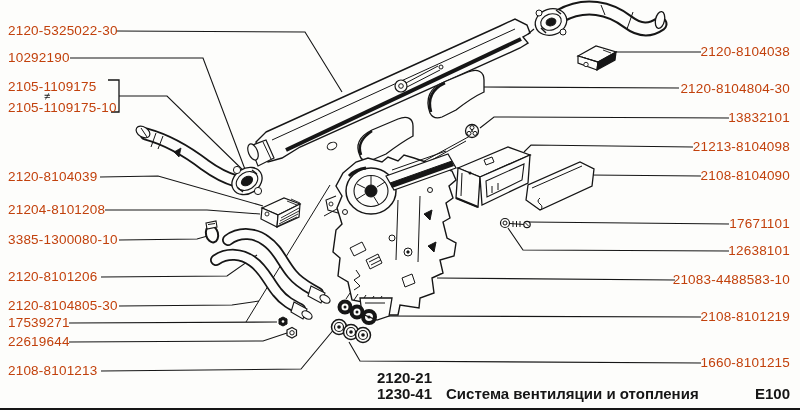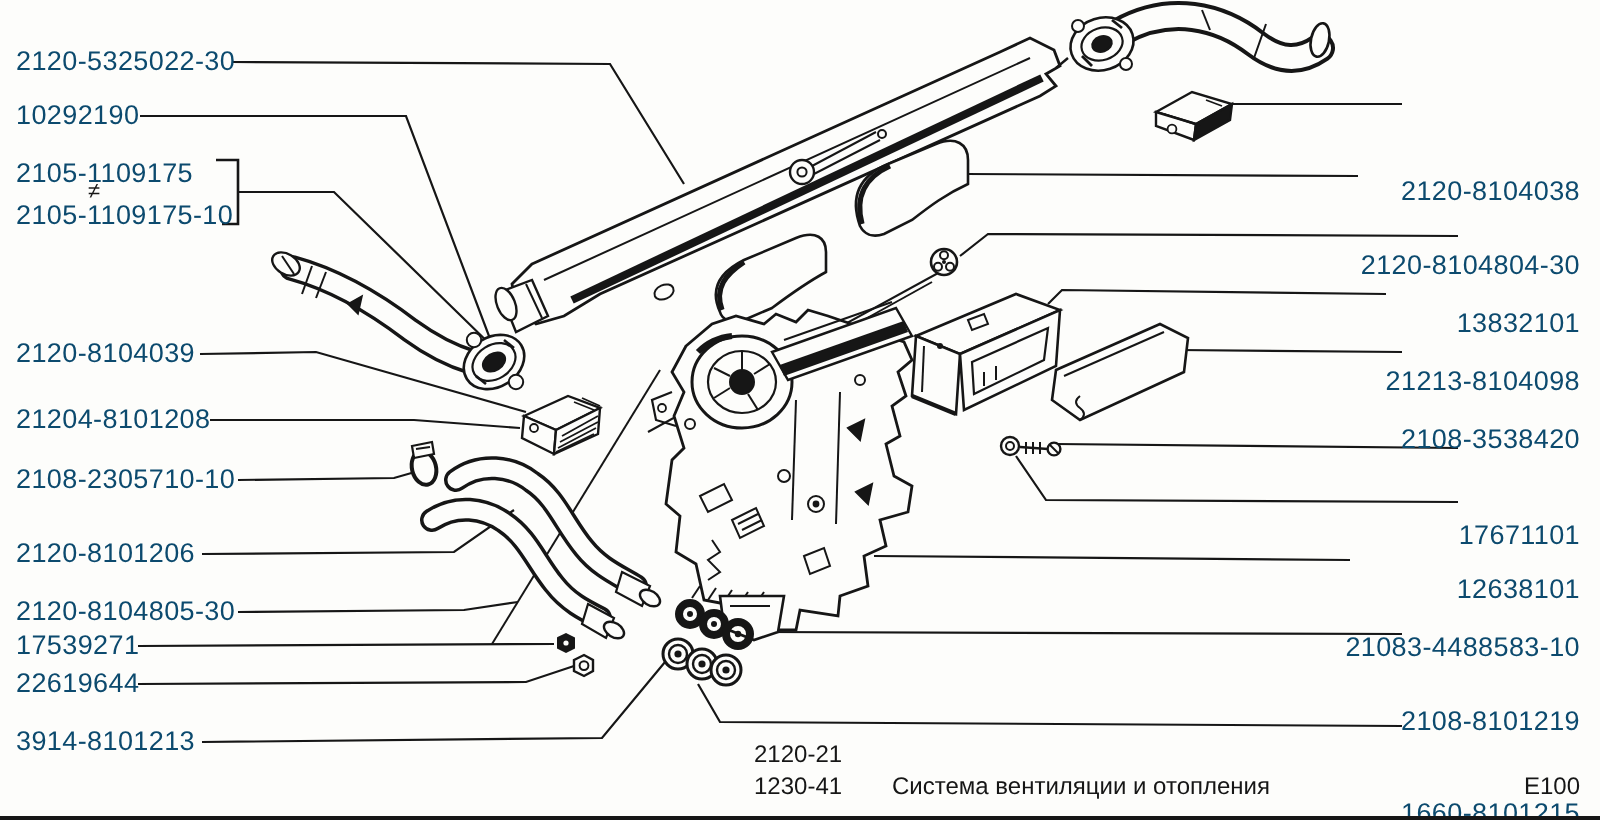--- a/index.html
+++ b/index.html
@@ -4,25 +4,25 @@
 <style>
   html,body{margin:0;padding:0;}
   body{
     width:800px;height:410px;position:relative;overflow:hidden;
     background:#fdfdfb;
     font-family:"Liberation Sans", sans-serif;
     color:#161616;
   }
   .label{
     position:absolute;font-size:13.5px;line-height:16px;white-space:nowrap;
-    letter-spacing:.2px;color:#0c4a6e;
+    letter-spacing:.2px;color:#c2410c;
   }
-  .label.r{right:10px;text-align:right;margin-top:44px;}
+  .label.r{right:10px;text-align:right;}
   .sym{position:absolute;font-size:11px;line-height:10px;color:#161616;}
-  .cap{position:absolute;font-size:12px;line-height:15px;font-weight:normal;white-space:nowrap;text-align:center;}
+  .cap{position:absolute;font-size:15px;line-height:15px;font-weight:bold;white-space:nowrap;text-align:center;}
   svg{position:absolute;left:0;top:0;}
   .bottom-rule{position:absolute;left:0;bottom:0;width:800px;height:2px;background:#161616;}
 </style>
 </head>
 <body>
 
 <svg width="800" height="410" viewBox="0 0 800 410">
   <g fill="none" stroke="#161616" stroke-width="1.1">
     <polyline points="116,31 305,32 342,92"></polyline>
     <polyline points="70,58 203,58 246,172"></polyline>
@@ -294,32 +294,32 @@
   </g>
 </svg>
 
 <div class="label" style="left:8px;top:23px">2120-5325022-30</div>
 <div class="label" style="left:8px;top:50px">10292190</div>
 <div class="label" style="left:8px;top:79px">2105-1109175</div>
 <div class="sym" style="left:44px;top:91px">≠</div>
 <div class="label" style="left:8px;top:100px">2105-1109175-10</div>
 <div class="label" style="left:8px;top:169px">2120-8104039</div>
 <div class="label" style="left:8px;top:202px">21204-8101208</div>
-<div class="label" style="left:8px;top:232px">2108-2305710-10</div>
+<div class="label" style="left:8px;top:232px">3385-1300080-10</div>
 <div class="label" style="left:8px;top:269px">2120-8101206</div>
 <div class="label" style="left:8px;top:298px">2120-8104805-30</div>
 <div class="label" style="left:8px;top:315px">17539271</div>
 <div class="label" style="left:8px;top:334px">22619644</div>
-<div class="label" style="left:8px;top:363px">3914-8101213</div>
+<div class="label" style="left:8px;top:363px">2108-8101213</div>
 
 <div class="label r" style="top:44px">2120-8104038</div>
 <div class="label r" style="top:81px">2120-8104804-30</div>
 <div class="label r" style="top:110px">13832101</div>
 <div class="label r" style="top:139px">21213-8104098</div>
-<div class="label r" style="top:168px">2108-3538420</div>
+<div class="label r" style="top:168px">2108-8104090</div>
 <div class="label r" style="top:216px">17671101</div>
 <div class="label r" style="top:243px">12638101</div>
 <div class="label r" style="top:272px">21083-4488583-10</div>
 <div class="label r" style="top:309px">2108-8101219</div>
 <div class="label r" style="top:355px">1660-8101215</div>
 
 <div class="cap" style="left:377px;top:370px">2120-21</div>
 <div class="cap" style="left:377px;top:386px">1230-41</div>
 <div class="cap" style="left:446px;top:386px">Система вентиляции и отопления</div>
 <div class="cap" style="right:10px;top:386px">E100</div>

